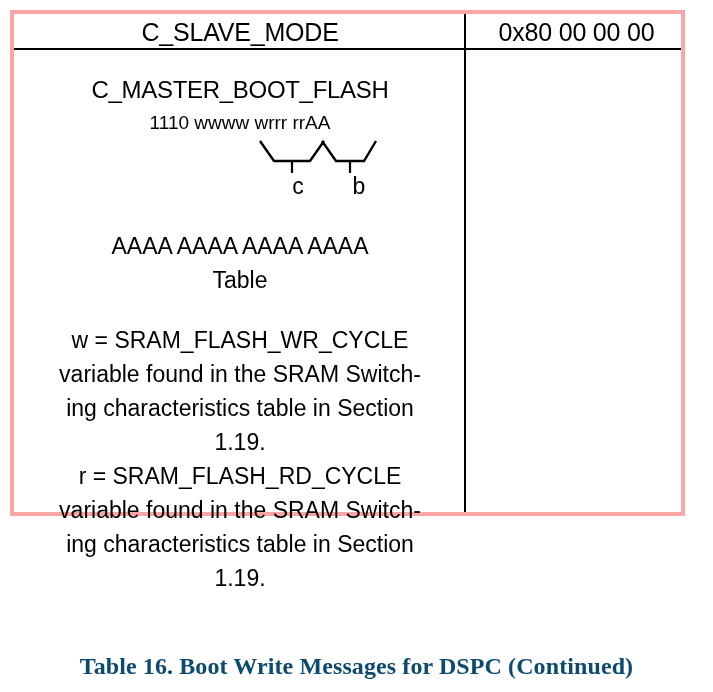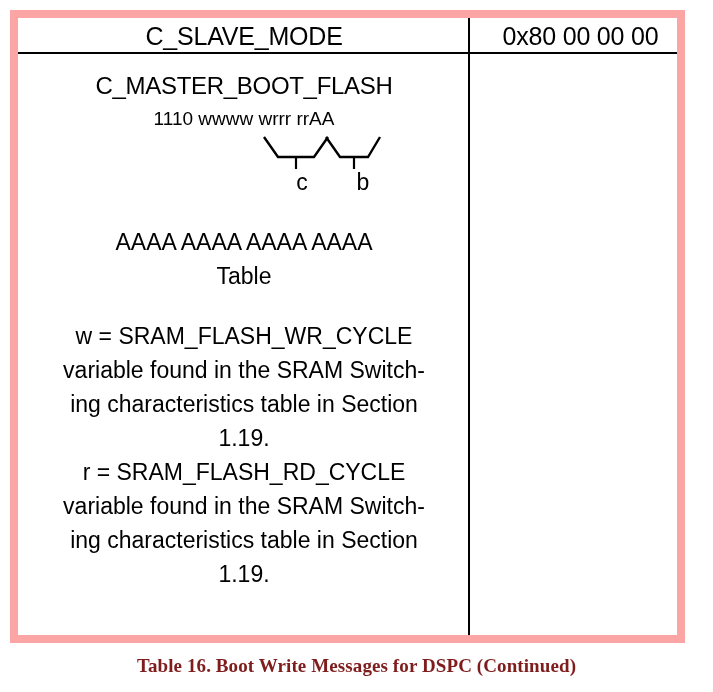--- a/index.html
+++ b/index.html
@@ -17,23 +17,23 @@
     color: #000000;
     -webkit-font-smoothing: antialiased;
   }
 
   
   #table-figure {
     position: absolute;
     left: 10px;
     top: 10px;
     width: 675px;
-    height: 633px;
+    height: 506px;
     box-sizing: border-box;
-    border: 8px solid #fca5a5;
+    border: 4px solid #fca5a5;
   }
 
   
   .col-divider {
     position: absolute;
     left: 450px;           
     top: 0;
     width: 2px;
     height: 100%;
     background: #000000;
@@ -72,21 +72,21 @@
     line-height: 32px;
     white-space: nowrap;
   }
 
   
   .body-stack {
     position: absolute;
     left: 0;
     top: 0;
     width: 100%;
-    padding-top: 15px;
+    padding-top: 23px;
     box-sizing: border-box;
   }
   .line {
     font-size: 23px;
     line-height: 34px;
     text-align: center;
     white-space: nowrap;
   }
 
   .title-line {
@@ -144,24 +144,24 @@
 
   
   #caption {
     position: absolute;
     left: 0;
     top: 652px;
     width: 713px;
     text-align: center;
     font-family: "Liberation Serif", serif;
     font-weight: bold;
-    font-size: 19px;
+    font-size: 24px;
     line-height: 28px;
     letter-spacing: 0.1px;
-    color: #7f1d1d;
+    color: #0c4a6e;
   }
 </style>
 </head>
 <body>
 
 <div id="table-figure">
 
   <div class="col-divider"></div>
   <div class="row-divider"></div>
 

